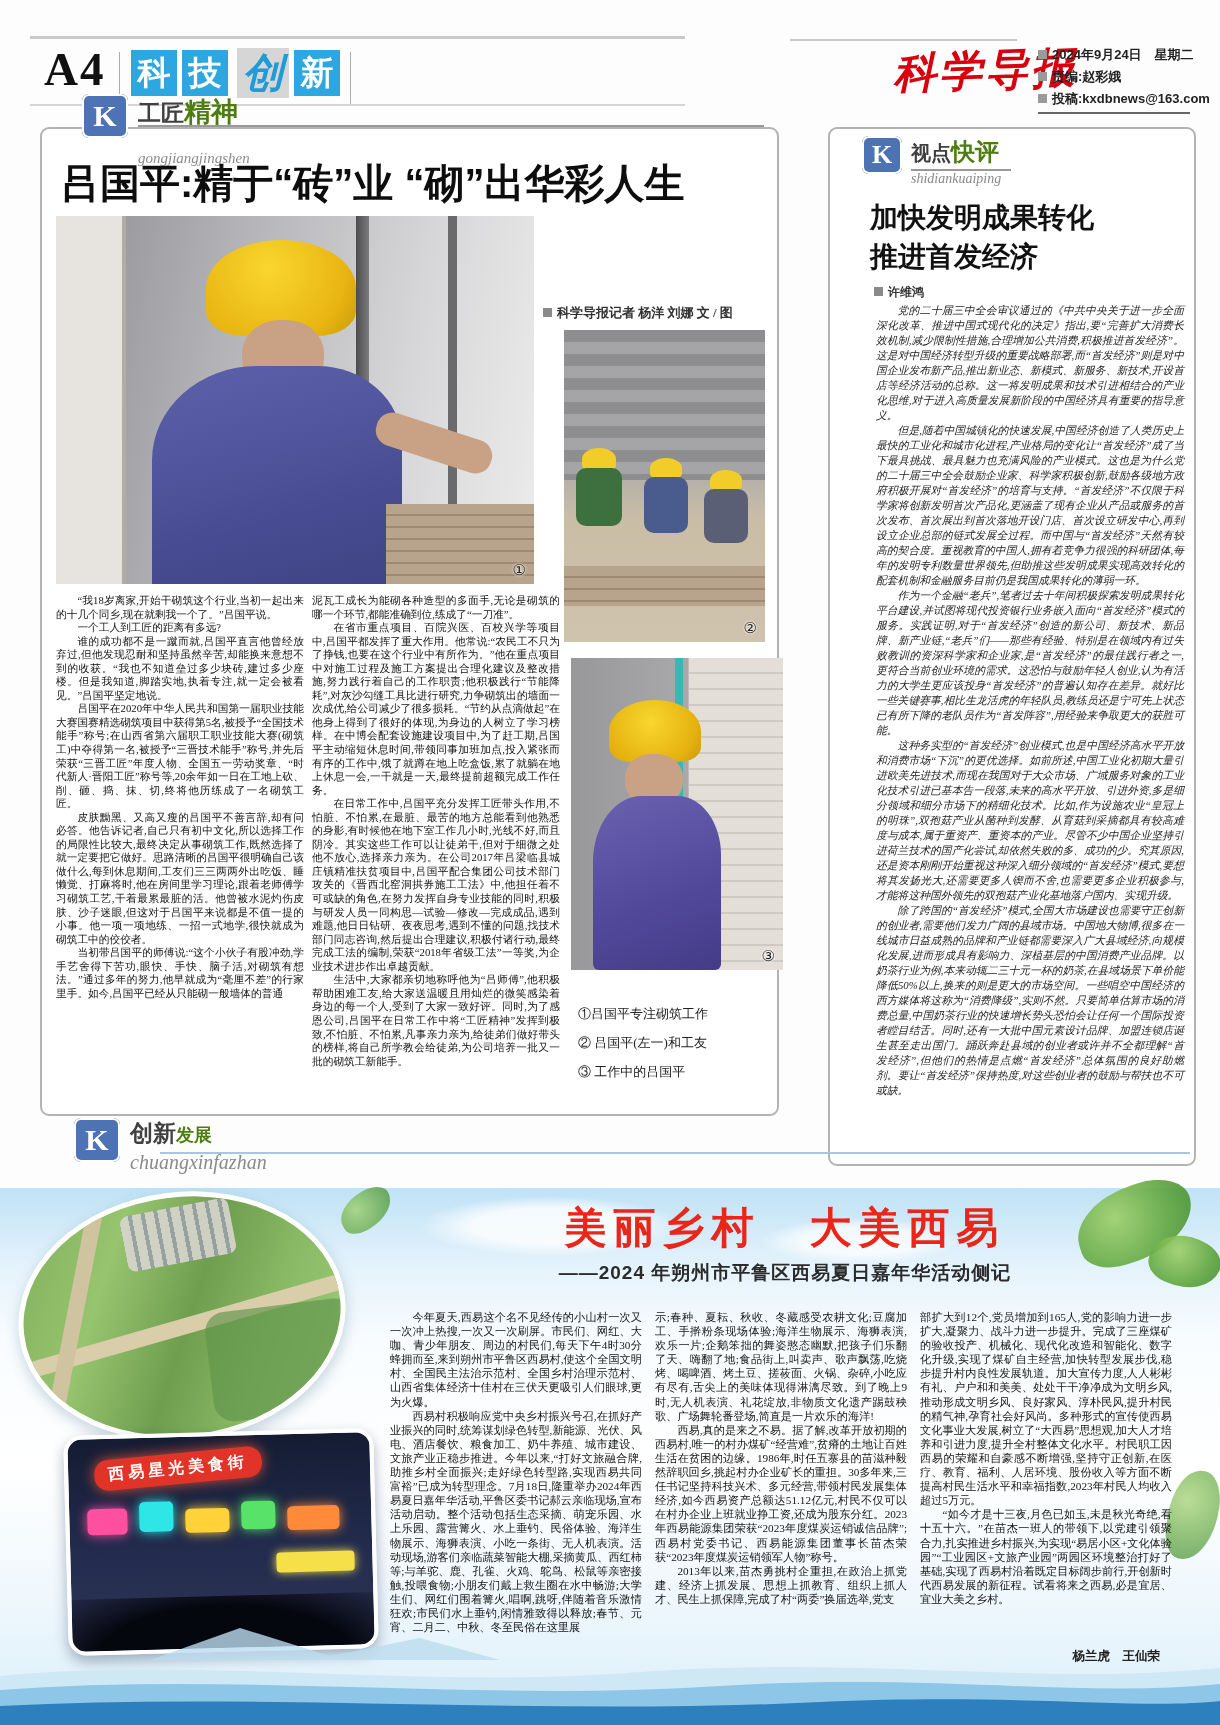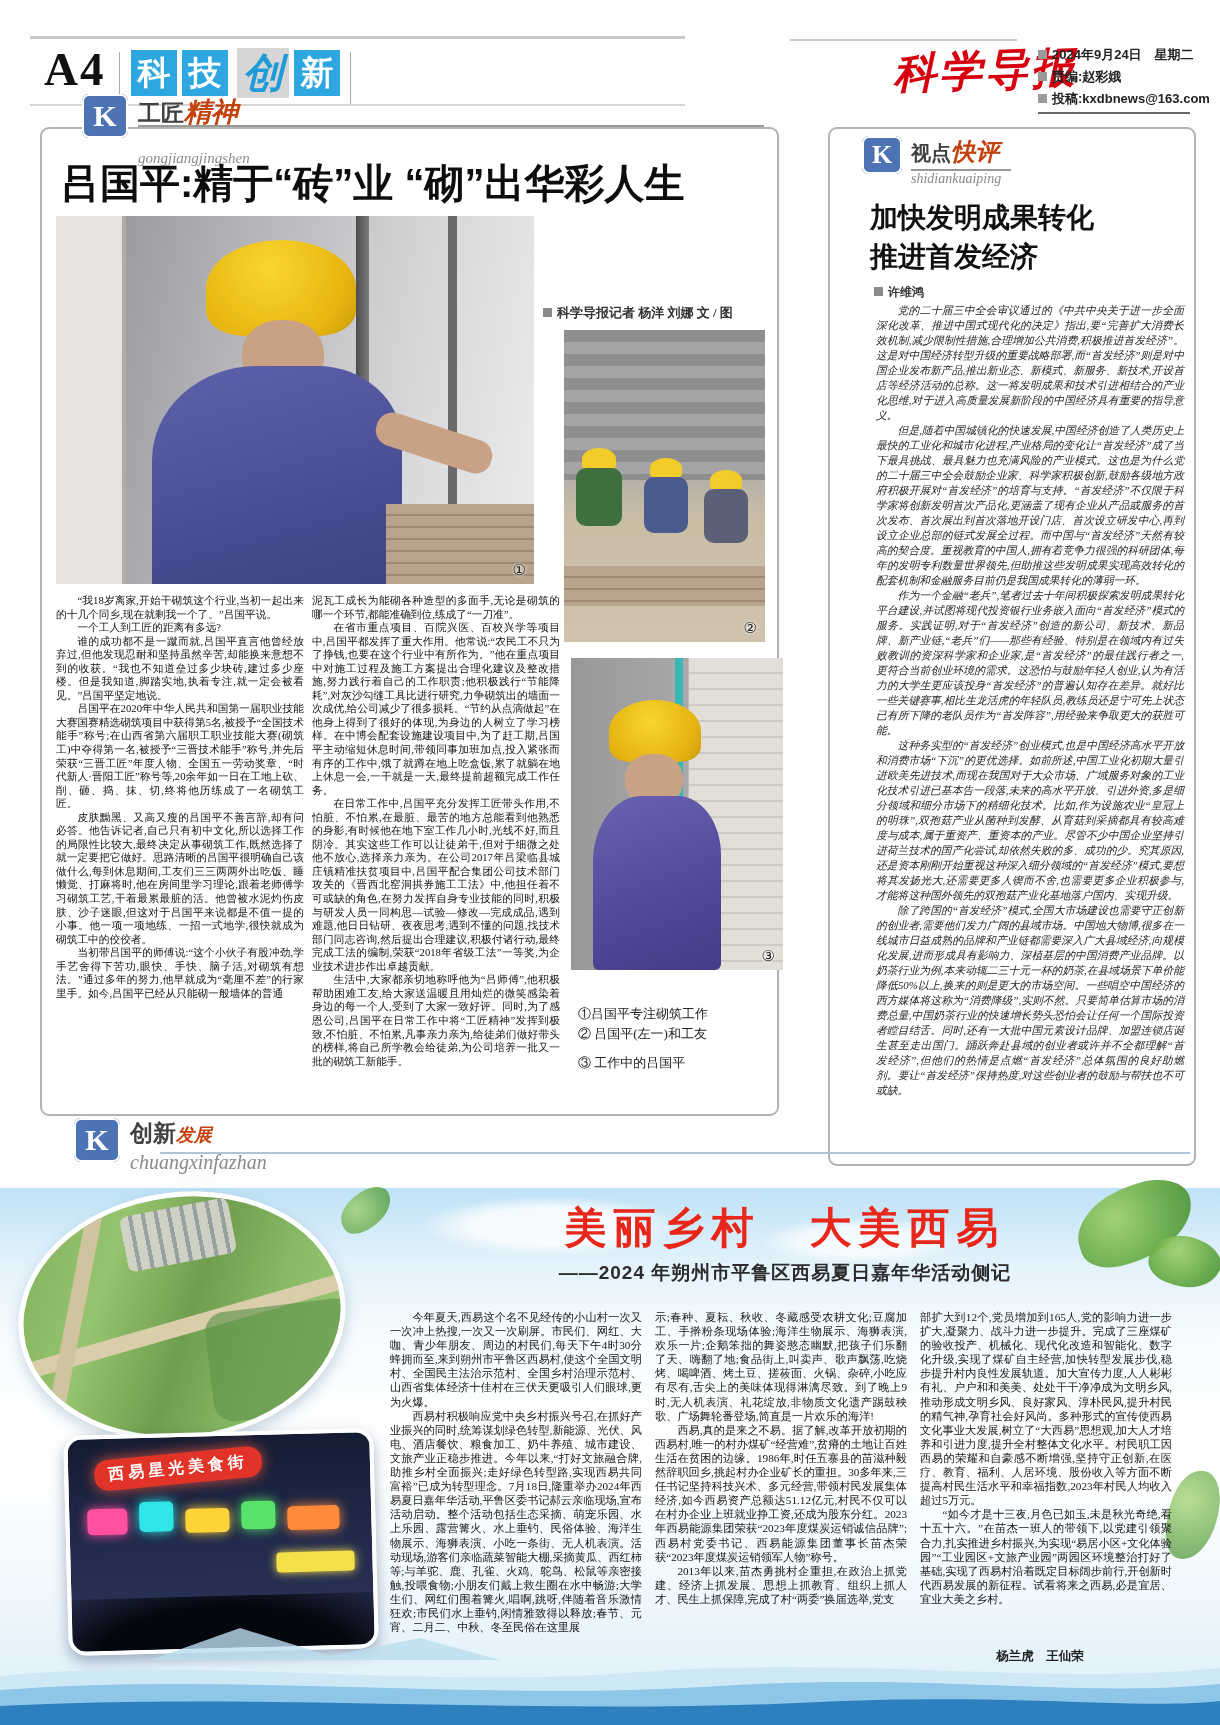--- a/index.html
+++ b/index.html
@@ -14,21 +14,21 @@
   .pageno{font-family:var(--serif);font-weight:bold;font-size:47px;color:#111;letter-spacing:2px;}
   .secbox{width:46px;height:46px;background:#2EA7E0;color:#fff;font-family:var(--sans);font-weight:bold;font-size:33px;display:flex;align-items:center;justify-content:center;}
   .secbox.script{background:#d6d6d6;color:#1f9cd8;font-family:var(--serif);font-style:italic;font-size:41px;width:52px;height:50px;}
   .vsep{width:1px;background:#aaa;}
   .masthead{font-family:var(--serif);font-style:italic;font-weight:bold;font-size:43px;color:#d6000f;letter-spacing:3px;transform:rotate(-2deg);}
   .inforow{font-family:var(--sans);font-weight:bold;font-size:13px;color:#222;line-height:22px;white-space:nowrap;}
   .sq{display:inline-block;width:9px;height:9px;background:#9a9a9a;margin-right:5px;}
   
   .ktile{background:#4E73B4;border-radius:7px;color:#fff;display:flex;align-items:center;justify-content:center;font-family:var(--serif);font-weight:bold;box-shadow:inset 0 0 0 2px #fff, inset 0 0 0 4px #4E73B4;}
   .badge-t1{font-family:Liberation Mono, monospace;font-weight:bold;color:#404040;}
-  .badge-t2{font-family:var(--serif);font-style:italic;font-weight:bold;color:#c2410c;}
+  .badge-t2{font-family:var(--serif);font-weight:bold;color:#4d7c0f;}
   .badge-py{font-family:var(--serif);font-style:italic;color:#8a8a8a;}
   
   .artbox{border:2px solid #b3b3b3;border-radius:9px;background:#fff;}
   .main-title{font-family:var(--sans);font-weight:900;font-size:40px;color:#0d0d0d;letter-spacing:0px;white-space:nowrap;}
   .byline{font-family:var(--serif);font-weight:bold;font-size:13px;color:#333;}
   .bodycol{font-size:10.7px;line-height:13.55px;text-align:justify;color:#111;}
   .bodycol .para{margin:0;text-indent:2em;}
   .cont .para:first-child{text-indent:0;}
   .caption{font-size:13px;color:#222;line-height:16px;}
   .photo{overflow:hidden;position:absolute;background:#999;}
@@ -37,21 +37,21 @@
   .cm-title{font-family:var(--sans);font-weight:900;font-size:28px;line-height:39px;color:#111;}
   .cm-body{font-size:10.8px;line-height:15px;font-style:italic;text-align:justify;color:#222;}
   .cm-body .para{margin:0;text-indent:2em;}
   .author{font-family:var(--sans);font-weight:bold;font-size:12px;color:#333;}
   
   .sky{background:linear-gradient(180deg,#bfe2f6 0%,#e3f2fb 14%,#f8fcfe 28%,#ffffff 52%,#f2f9fd 72%,#dbeef9 100%);}
   .f-title{font-family:var(--sans);font-weight:900;font-size:42px;color:#e8261a;letter-spacing:7px;text-align:center;}
   .f-sub{font-family:var(--sans);font-weight:bold;font-size:19px;color:#2b2b2b;text-align:center;letter-spacing:1px;}
   .f-col{font-size:11.2px;line-height:14.1px;text-align:justify;color:#151515;}
   .f-col .para{margin:0;text-indent:2em;}
-  .signature{font-family:var(--serif);font-weight:bold;font-size:12.5px;color:#222;text-align:center;}
+  .signature{font-family:var(--serif);font-weight:bold;font-size:12.5px;color:#222;text-align:right;}
   .leaf{border-radius:60% 40% 65% 35%;background:radial-gradient(circle at 35% 35%,#9ed06a,#5fa53e 60%,#3f8a2c);opacity:.9;}
   .cloud{background:radial-gradient(closest-side,#ffffff,#ffffff 60%,rgba(255,255,255,0));border-radius:50%;}
   
   .brickline{background:repeating-linear-gradient(180deg,#b8a48c 0 10px,#9e8a72 10px 12px);}
 </style>
 </head>
 <body>
 
 <div id="page">
 
@@ -121,21 +121,21 @@
   <div class="photo" style="left:571px;top:658px;width:212px;height:312px;background:linear-gradient(90deg,#98989a 0%,#a9a9ab 55%,#dcd8d2 56%,#e7e3dc 100%)">
     <div class="abs" style="left:118px;top:0;width:94px;height:100%;background:repeating-linear-gradient(180deg,#e3dfd8 0 14px,#cfcac1 14px 16px)"></div>
     <div class="abs" style="left:104px;top:0;width:8px;height:100%;background:#38b8b2"></div>
     <div class="abs" style="left:38px;top:42px;width:92px;height:62px;background:radial-gradient(circle at 45% 35%,#f9d62e,#e5b210 70%,#c79a08);border-radius:50% 50% 24% 24%"></div>
     <div class="abs" style="left:54px;top:96px;width:58px;height:52px;background:#c9a184;border-radius:45%"></div>
     <div class="abs" style="left:22px;top:138px;width:128px;height:174px;background:linear-gradient(160deg,#6a61b0,#51489a 60%,#443c86);border-radius:38% 34% 6px 6px"></div>
     <span class="photo-mark">③</span>
   </div>
 
   <div class="abs" style="left:578px;top:1006px;width:196px">
-    <div class="caption" style="margin-bottom:4px">①吕国平专注砌筑工作</div>
+    <div class="caption" style="margin-bottom:13px">①吕国平专注砌筑工作</div>
     <div class="caption" style="margin-bottom:13px">② 吕国平(左一)和工友</div>
     <div class="caption">③ 工作中的吕国平</div>
   </div>
 
   <div class="abs bodycol" style="left:56px;top:594px;width:248px;height:505px">
       <p class="para">“我18岁离家,开始干砌筑这个行业,当初一起出来的十几个同乡,现在就剩我一个了。”吕国平说。</p>
       <p class="para">一个工人到工匠的距离有多远?</p>
       <p class="para">谁的成功都不是一蹴而就,吕国平直言他曾经放弃过,但他发现忍耐和坚持虽然辛苦,却能换来意想不到的收获。“我也不知道垒过多少块砖,建过多少座楼。但是我知道,脚踏实地,执着专注,就一定会被看见。”吕国平坚定地说。</p>
       <p class="para">吕国平在2020年中华人民共和国第一届职业技能大赛国赛精选砌筑项目中获得第5名,被授予“全国技术能手”称号;在山西省第六届职工职业技能大赛(砌筑工)中夺得第一名,被授予“三晋技术能手”称号,并先后荣获“三晋工匠”年度人物、全国五一劳动奖章、“时代新人·晋阳工匠”称号等,20余年如一日在工地上砍、削、砸、捣、抹、切,终将他历练成了一名砌筑工匠。</p>
       <p class="para">皮肤黝黑、又高又瘦的吕国平不善言辞,却有问必答。他告诉记者,自己只有初中文化,所以选择工作的局限性比较大,最终决定从事砌筑工作,既然选择了就一定要把它做好。思路清晰的吕国平很明确自己该做什么,每到休息期间,工友们三三两两外出吃饭、睡懒觉、打麻将时,他在房间里学习理论,跟着老师傅学习砌筑工艺,干着最累最脏的活。他曾被水泥灼伤皮肤、沙子迷眼,但这对于吕国平来说都是不值一提的小事。他一项一项地练、一招一式地学,很快就成为砌筑工中的佼佼者。</p>

